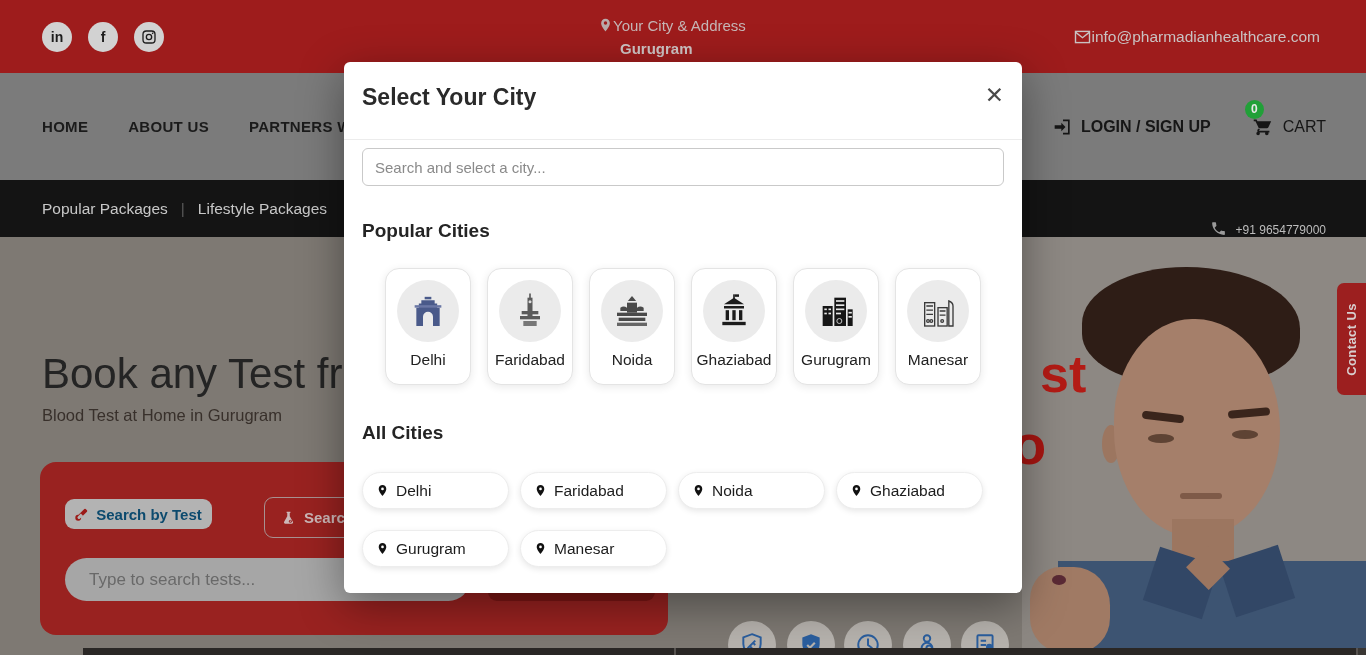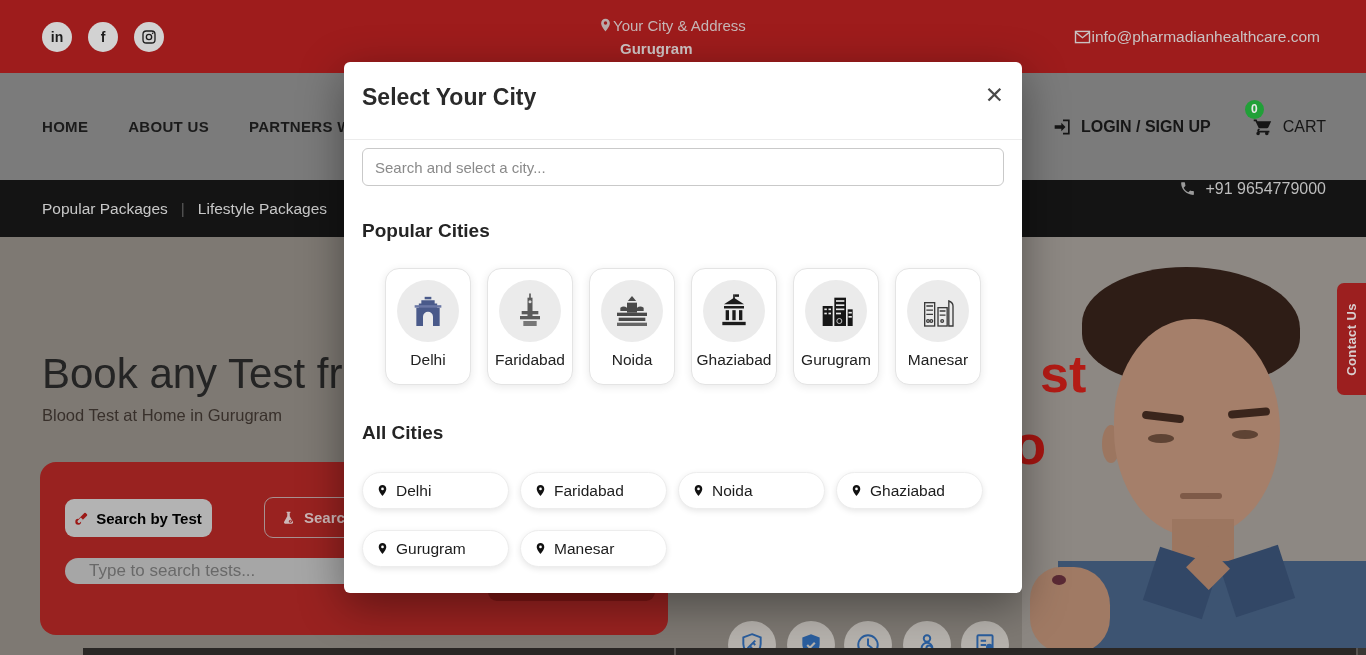--- a/index.html
+++ b/index.html
@@ -26,37 +26,37 @@
   .cart-badge { position:absolute; left:-6px; top:-16px; width:19px; height:19px; border-radius:50%;
                 background:#21a038; color:#e8e8e8; font-size:12px; font-weight:bold;
                 display:flex; align-items:center; justify-content:center; }
 
   
   .pkgbar { position:absolute; left:0; top:180px; width:1366px; height:57px; background:#141414; }
   .pkg-items { position:absolute; left:42px; top:0; height:57px; display:flex; align-items:center; gap:13px;
                color:#c8c8c8; font-size:15.5px; }
   .pkg-div { color:#5a5a5a; }
   .pkg-item { cursor:pointer; }
-  .pkg-phone { position:absolute; right:40px; top:0; height:57px; display:flex; align-items:flex-start; gap:9px;
-               color:#bdbdbd; font-size:16px; }
+  .pkg-phone { position:absolute; right:40px; top:0; height:57px; display:flex; align-items:flex-end; gap:9px;
+               color:#bdbdbd; font-size:12px; }
 
   
   .hero-heading { position:absolute; left:42px; top:350px; font-size:42px; color:#242424; white-space:nowrap; }
   .hero-sub { position:absolute; left:42px; top:406px; font-size:16.5px; color:#38302b; }
   .frag1 { position:absolute; left:1040px; top:344px; font-size:52px; font-weight:bold; color:#b31b15; }
   .frag2 { position:absolute; left:1012px; top:412px; font-size:56px; font-weight:bold; color:#a81511; }
 
   .searchpanel { position:absolute; left:40px; top:462px; width:628px; height:173px; background:#992220; border-radius:16px; }
-  .btn-test { position:absolute; left:25px; top:37px; width:147px; height:38px; background:#b3b3b3; border:none;
+  .btn-test { position:absolute; left:25px; top:37px; width:147px; height:30px; background:#b3b3b3; border:none;
               border-radius:9px; display:flex; align-items:center; justify-content:center; gap:7px;
-              color:#000000; font-weight:bold; font-size:15px; font-family:inherit; cursor:pointer; }
+              color:#0c4a6e; font-weight:bold; font-size:15px; font-family:inherit; cursor:pointer; }
   .btn-pkg { position:absolute; left:224px; top:35px; width:170px; height:41px; background:transparent;
              border:1.5px solid #a89191; border-radius:9px; display:flex; align-items:center; justify-content:flex-start;
              padding-left:16px; gap:8px; color:#ccb8b8; font-weight:bold; font-size:15px; font-family:inherit; cursor:pointer; }
-  .test-input { position:absolute; left:25px; top:96px; width:405px; height:26px; border-radius:22px; border:none;
+  .test-input { position:absolute; left:25px; top:96px; width:405px; height:43px; border-radius:22px; border:none;
                 background:#a6a6a6; padding-left:24px; font-size:17px; color:#701a75; font-family:inherit; }
   .test-input::placeholder { color:#696969; }
   .btn-submit { position:absolute; left:448px; top:96px; width:167px; height:43px; background:#7c1614;
                 border:none; border-radius:9px; cursor:pointer; }
 
   
   .photo { position:absolute; left:1022px; top:237px; width:344px; height:411px; background:#8d8883; overflow:hidden; }
   .hair  { position:absolute; left:60px; top:30px; width:218px; height:118px; background:#2e1d16; border-radius:55% 60% 46% 50%; }
   .face  { position:absolute; left:92px; top:82px; width:166px; height:218px; background:#a57f6a; border-radius:48% 52% 50% 50%; }
   .ear   { position:absolute; left:80px; top:188px; width:18px; height:38px; background:#9c7660; border-radius:50%; }

